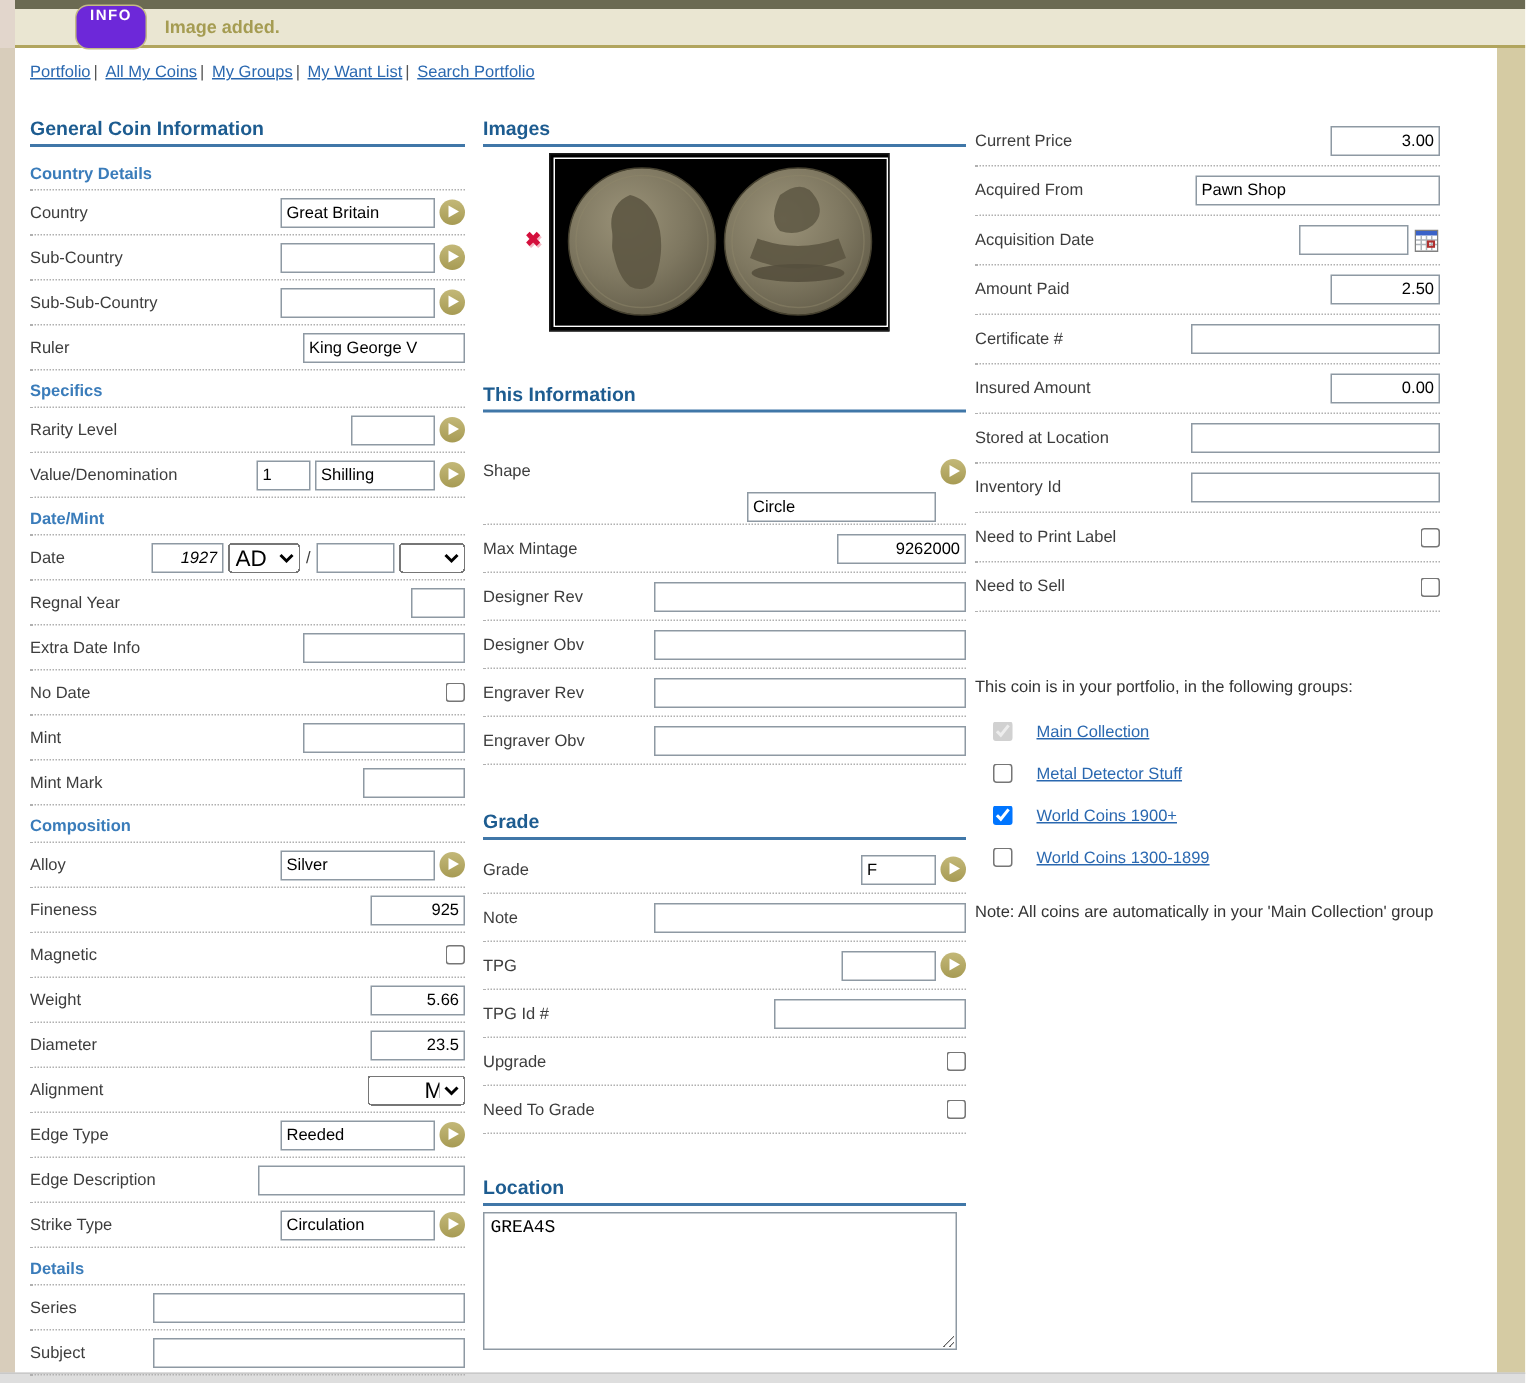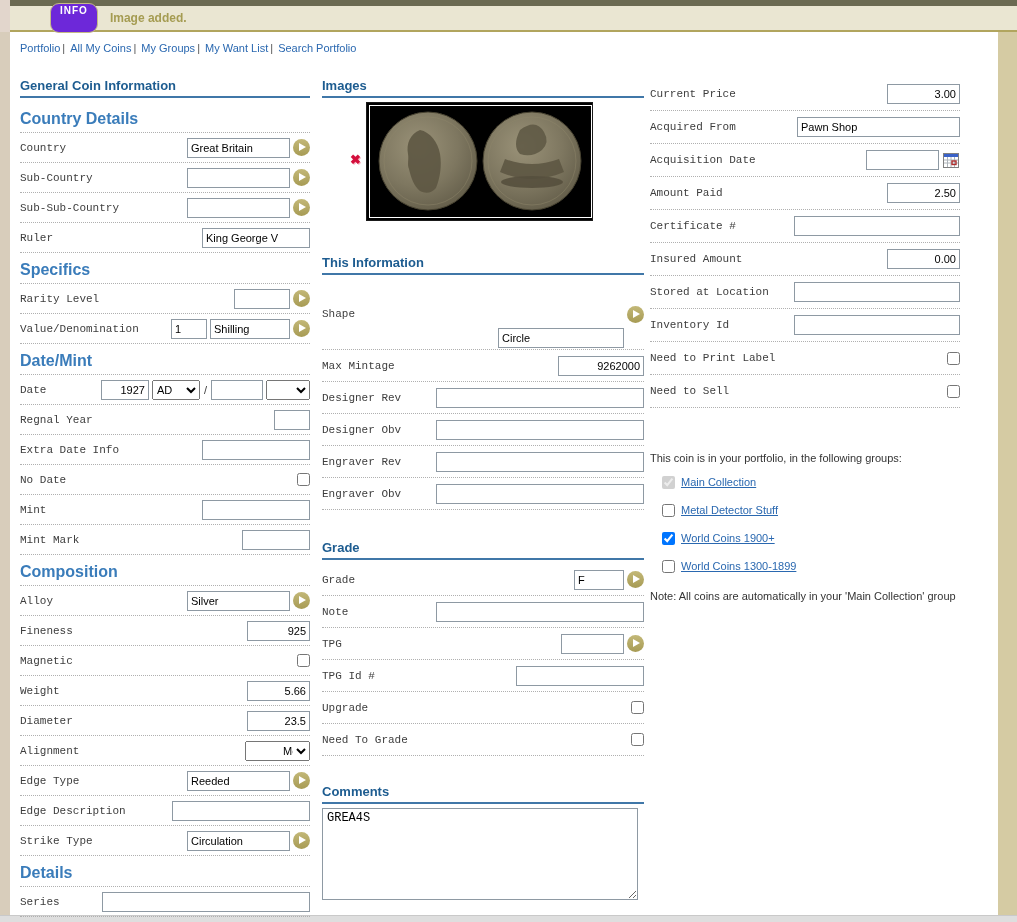--- a/index.html
+++ b/index.html
@@ -11,40 +11,40 @@
   .infoband{position:absolute;left:10px;right:0;top:6px;height:24px;background:#eae6d2;
             border-bottom:2px solid #b1a55e;display:flex;align-items:center;}
   .info-pill{display:inline-block;margin-left:40px;background:#6d28d9;border:1px solid #c4ba85;
              color:#fff;font-weight:bold;font-size:10px;letter-spacing:1px;padding:1px 9px 16px;border-radius:9px;}
   .info-msg{margin-left:12px;color:#a59c52;font-weight:bold;font-size:12px;}
   .strip-left{position:absolute;left:0;top:32px;bottom:6px;width:10px;background:#d8cdbb;}
   .strip-right{position:absolute;right:0;top:32px;bottom:6px;width:19px;background:#d5cba3;}
   .strip-bottom{position:absolute;left:0;right:0;bottom:0;height:6px;background:#dedede;border-top:1px solid #c9c9c9;}
   
   .nav{position:absolute;left:20px;top:42px;font-size:11px;color:#555;}
-  .nav a{color:#2a68b0;margin:0 2px;cursor:pointer;}
+  .nav a{color:#2a68b0;text-decoration:underline;margin:0 2px;cursor:pointer;}
   .nav a:first-child{margin-left:0;}
   
   .col{position:absolute;top:78px;}
   .col-left{left:20px;width:290px;}
   .col-mid{left:322px;width:322px;}
   .col-right{left:650px;width:310px;}
   .sec-title{color:#1d5c90;font-size:13px;font-weight:bold;padding-bottom:3px;
              border-bottom:2px solid #4077a8;margin-bottom:4px;display:flex;align-items:center;}
-  .subhead{color:#3a7cba;font-weight:bold;font-size:16px;padding:8px 0 4px;border-bottom:1px dotted #b0b0b0;}
+  .subhead{color:#3a7cba;font-weight:bold;font-size:11px;padding:8px 0 4px;border-bottom:1px dotted #b0b0b0;}
   .row{display:flex;align-items:center;min-height:27px;border-bottom:1px dotted #b0b0b0;padding:1px 0;}
   .col-mid .row{min-height:29px;}
   .col-right .row{min-height:30px;}
-  .lbl{flex:1;color:#3d3d3d;font-family:Liberation Mono, monospace;}
+  .lbl{flex:1;color:#3d3d3d;}
   .ctrls{display:flex;align-items:center;gap:3px;}
   input[type=text]{height:16px;border:1px solid #8e99a3;font-family:"Liberation Sans",sans-serif;
                    font-size:11px;padding:1px 3px;color:#000;background:#fff;}
   input.num{text-align:right;}
-  select{font-family:"Liberation Sans",sans-serif;font-size:11px;height:20px;}
-  .w28{width:28px;} .w40{width:40px;} .w42{width:42px;} .w44{width:44px;}
+  select{font-family:"Liberation Sans",sans-serif;font-size:15px;height:20px;}
+  .w28{width:28px;} .w40{width:40px;font-style:italic;} .w42{width:42px;} .w44{width:44px;}
   .w48{width:48px;} .w55{width:55px;} .w60{width:60px;} .w65{width:65px;padding-left:33px;} .w72{width:72px;}
   .w78{width:78px;} .w95{width:95px;} .w100{width:100px;} .w118{width:118px;margin-top:48px;} .w120{width:120px;}
   .w130{width:130px;} .w155{width:155px;} .w158{width:158px;} .w200{width:200px;}
   .goldbtn{width:17px;height:17px;border-radius:50%;background:linear-gradient(#c3b878,#a79b54);
            position:relative;display:inline-block;cursor:pointer;flex:none;}
   .tri{position:absolute;left:6px;top:4px;width:0;height:0;border-left:7px solid #fff;
        border-top:4px solid transparent;border-bottom:4px solid transparent;}
   input[type=checkbox]{width:13px;height:13px;margin:0;}
   .slash{color:#3d3d3d;margin:0 1px;}
   
@@ -57,23 +57,23 @@
   textarea{width:306px;height:86px;border:1px solid #8e99a3;font-family:"Liberation Mono",monospace;
            font-size:12px;padding:2px 4px;resize:both;color:#000;}
   .comments-block{margin-top:28px;}
   .grade-block{margin-top:30px;}
   .oi-block{margin-top:0;}
   
   .calbtn{width:18px;height:17px;display:inline-flex;align-items:center;justify-content:center;cursor:pointer;flex:none;}
   
   .groups-block{margin-top:38px;}
   .groups-intro{padding:6px 0 2px;color:#333;}
-  .group-item{display:flex;align-items:flex-start;gap:6px;margin:10px 0 0 12px;min-height:18px;}
+  .group-item{display:flex;align-items:flex-end;gap:16px;margin:10px 0 0 12px;min-height:18px;}
   .group-item a{color:#2a68b0;text-decoration:underline;cursor:pointer;}
-  .groups-note{margin-top:12px;color:#333;}
+  .groups-note{margin-top:24px;color:#333;}
   .folder-svg{margin-right:2px;}
 </style>
 </head>
 <body>
 
 <div class="page">
   <div class="topbar"></div>
   <div class="corner-strip"></div>
   <div class="infoband">
     <span class="info-pill">INFO</span>
@@ -390,21 +390,21 @@
       </div>
       <div class="row">
         <span class="lbl">Need To Grade</span>
         <span class="ctrls">
             <input type="checkbox" style="">
           </span>
       </div>
     </div>
 
     <div class="comments-block">
-      <div class="sec-title">Comments</div>
+      <div class="sec-title">Location</div>
       <textarea style="">GREA4S</textarea>
     </div>
   </div>
 
   <div class="col col-right">
     <div class="row">
       <span class="lbl">Current Price</span>
       <span class="ctrls">
           <input type="text" class="w65 num" value="3.00" style="">
         </span>

